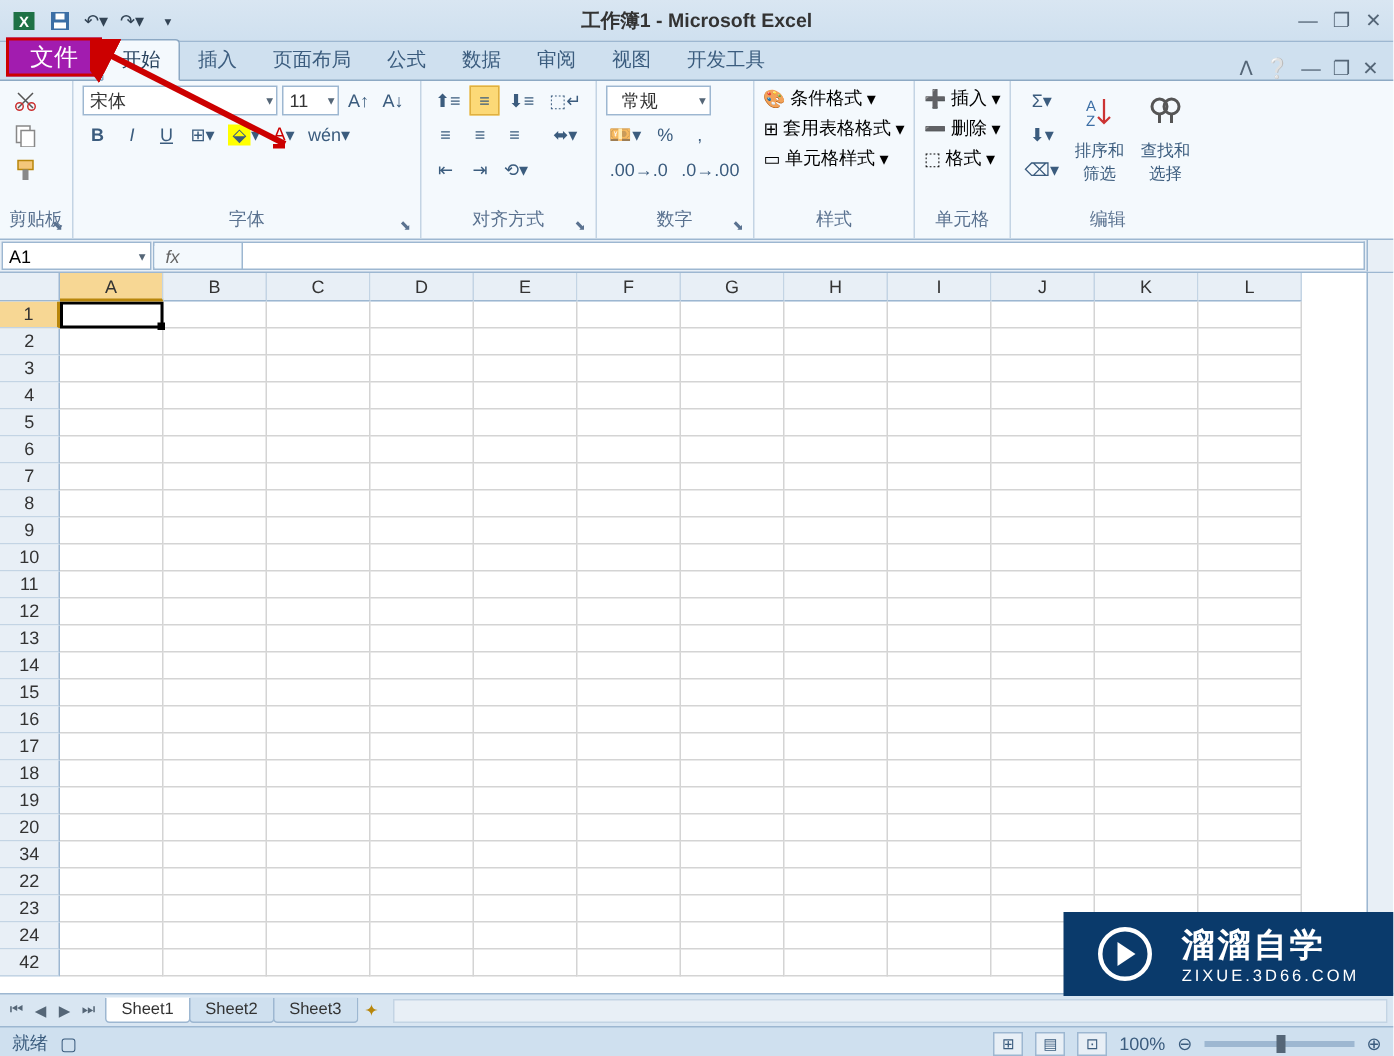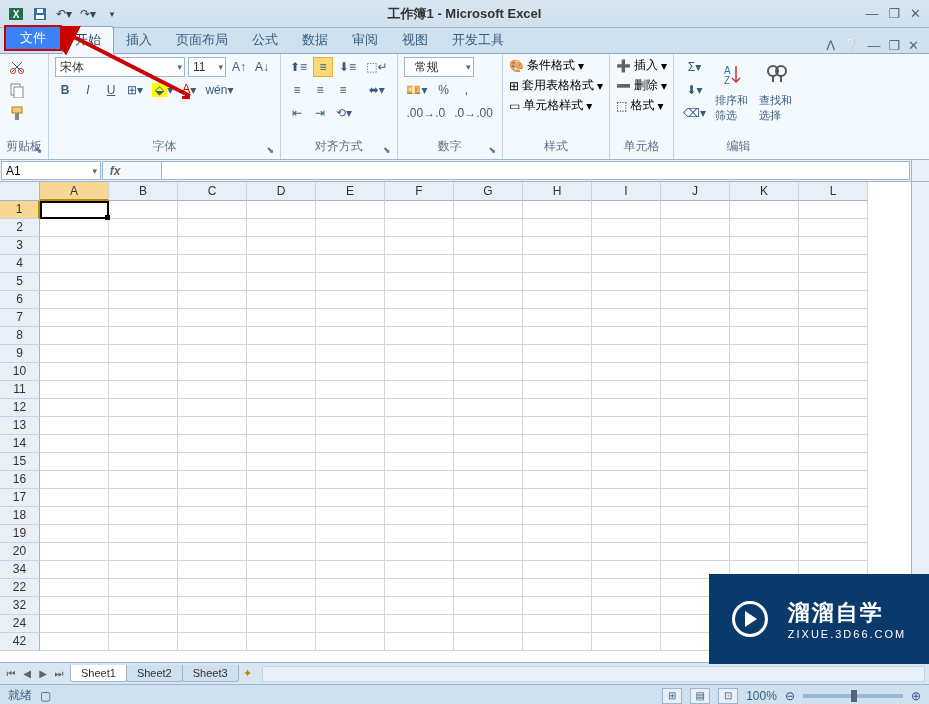--- a/index.html
+++ b/index.html
@@ -7,47 +7,47 @@
 
 
 .titlebar { height: 28px; background: linear-gradient(#d9e6f2,#cfe0ef); border-bottom: 1px solid #9db7d1; display: flex; align-items: center; position: relative; }
 .qat { display: flex; align-items: center; gap: 4px; padding-left: 6px; }
 .qat-btn { width: 20px; height: 20px; display: flex; align-items: center; justify-content: center; color: #345; font-size: 12px; }
 .title-text { position: absolute; left: 50%; transform: translateX(-50%); font-size: 13px; color: #333; font-weight: bold; }
 .win-controls { margin-left: auto; display: flex; gap: 10px; padding-right: 8px; color: #567; font-size: 13px; }
 
 
 .tabstrip { height: 26px; background: #cfe0ef; display: flex; align-items: flex-end; padding-left: 4px; border-bottom: 1px solid #8da9c4; position: relative;}
-.file-tab { background: #3b82f6; color: #fff; padding: 4px 14px; font-size: 13px; border: 2px solid #c00; position: relative; top: -2px; height: 26px; display:flex; align-items:center;}
+.file-tab { background: #a21caf; color: #fff; padding: 4px 14px; font-size: 16px; border: 2px solid #c00; position: relative; top: -2px; height: 26px; display:flex; align-items:center;}
 .tab { padding: 4px 12px; font-size: 13px; color: #3b5c7e; cursor: pointer; }
 .tab.active { background: #f4f9fd; border: 1px solid #8da9c4; border-bottom: 1px solid #f4f9fd; border-radius: 3px 3px 0 0; margin-bottom: -1px; color: #2b4560;}
 .tab-help { margin-left: auto; display: flex; gap: 8px; padding-right: 10px; color: #567; font-size: 13px; align-items:center;}
 
 
 .ribbon { height: 106px; background: #f4f9fd; display: flex; border-bottom: 1px solid #9db7d1; position:relative;}
 .group { border-right: 1px solid #c3d4e4; display: flex; flex-direction: column; padding: 3px 6px 2px; position:relative;}
-.group-body { flex: 1; display: flex; align-items: flex-start; gap: 4px; }
+.group-body { flex: 1; display: flex; align-items: flex-start; gap: 4px; text-align: center; }
 .group-label { font-size: 12px; color: #5a7290; text-align: center; padding: 2px 0; position:relative;}
 .group-label .launcher { position:absolute; right:0; bottom:2px; font-size:9px; color:#5a7290;}
 .big-btn { display: flex; flex-direction: column; align-items: center; justify-content: center; width: 40px; padding: 2px; font-size: 12px; color: #3b5c7e; gap:2px;}
 .big-btn .ico { width: 32px; height: 32px; display:flex; align-items:center; justify-content:center; font-size:22px;}
 .col { display: flex; flex-direction: column; gap: 3px; }
 .row { display: flex; align-items: center; gap: 3px; }
 .sm-btn { min-width: 20px; height: 20px; display: flex; align-items: center; justify-content: center; font-size: 12px; color: #3b5c7e; border:1px solid transparent; padding:0 2px;}
 .combo { height: 20px; border: 1px solid #9db7d1; background: #fff; font-size: 12px; display:flex; align-items:center; padding:0 14px 0 4px; position:relative; color:#333;}
 .combo::after { content:"▾"; position:absolute; right:2px; font-size:9px; color:#567;}
 
 
 .arrow-svg { position:absolute; top:26px; left:60px; pointer-events:none; z-index:50;}
 
 
 .formulabar { height: 22px; display: flex; align-items: stretch; border-bottom: 1px solid #9db7d1; background:#e8eff6;}
 .namebox { width: 100px; border: 1px solid #9db7d1; background: #fff; font-size: 12px; display:flex; align-items:center; padding:0 4px; margin:1px; position:relative; font-family: Arial;}
 .namebox::after{content:"▾"; position:absolute; right:3px; font-size:9px; color:#567;}
-.fx-label { width: 24px; display:flex; align-items:center; justify-content:center; font-style:italic; color:#666; font-size:12px; border:1px solid #9db7d1; border-left:none; margin:1px 0; background:#f4f9fd;font-weight:bold;}
+.fx-label { width: 24px; display:flex; align-items:center; justify-content:center; font-style:italic; color:#666; font-size:12px; border:1px solid #9db7d1; border-left:none; margin:1px 0; background:#f4f9fd;}
 .formula-input { flex:1; border:1px solid #9db7d1; border-left:none; margin:1px 1px 1px 0; background:#fff;}
 
 
 .grid-area { position: relative; height: 480px; overflow:hidden; display:flex;}
 .corner { width: 40px; height: 19px; background: #e8eff6; border-right:1px solid #9db7d1; border-bottom:1px solid #9db7d1;}
 .col-headers { display: flex; height: 19px; }
 .col-h { width: 69px; background: #e8eff6; border-right:1px solid #c3d4e4; border-bottom:1px solid #9db7d1; text-align:center; font-size:12px; color:#333; line-height:18px; font-family:Arial;}
 .col-h.sel { background: #f7d794; border-bottom:2px solid #b8860b;}
 .row-headers { display:flex; flex-direction:column;}
 .row-h { width:40px; height:18px; background:#e8eff6; border-right:1px solid #9db7d1; border-bottom:1px solid #c3d4e4; text-align:center; font-size:12px; color:#333; line-height:17px; font-family:Arial;}
@@ -71,21 +71,21 @@
 .hscroll{flex:1; height:16px; background:#e8eff6; border:1px solid #c3d4e4; margin:2px 4px;}
 
 
 .statusbar { height: 22px; background:#cfe0ef; border-top:1px solid #9db7d1; display:flex; align-items:center; padding:0 8px; font-size:12px; color:#3b5c7e;}
 .status-right{margin-left:auto; display:flex; align-items:center; gap:8px;}
 .view-btn{width:20px; height:16px; border:1px solid #9db7d1; background:#e8eff6; font-size:10px; display:flex;align-items:center;justify-content:center;}
 .zoom-slider{width:100px; height:4px; background:#9db7d1; position:relative;}
 .zoom-slider::before{content:""; position:absolute; left:48px; top:-4px; width:6px; height:12px; background:#567;}
 
 
-.watermark { position:absolute; right:0; bottom:40px; width:220px; height:90px; background:#0a3a6b; color:#fff; display:flex; align-items:center; justify-content:center; gap:20px; padding:0 12px;}
+.watermark { position:absolute; right:0; bottom:40px; width:220px; height:56px; background:#0a3a6b; color:#fff; display:flex; align-items:center; justify-content:center; gap:20px; padding:0 12px;}
 .watermark .play{width:36px;height:36px;border:3px solid #fff; border-radius:50%; display:flex;align-items:center;justify-content:center;}
 .watermark .play::before{content:""; border-left:12px solid #fff; border-top:8px solid transparent; border-bottom:8px solid transparent; margin-left:3px;}
 .watermark-text{display:flex;flex-direction:column;}
 .watermark-main{font-size:22px; font-weight:bold; letter-spacing:2px;}
 .watermark-sub{font-size:11px; letter-spacing:2px;}
 </style>
 </head>
 <body>
 
 <div class="titlebar">
@@ -339,21 +339,21 @@
           <div class="row-h">13</div>
           <div class="row-h">14</div>
           <div class="row-h">15</div>
           <div class="row-h">16</div>
           <div class="row-h">17</div>
           <div class="row-h">18</div>
           <div class="row-h">19</div>
           <div class="row-h">20</div>
           <div class="row-h">34</div>
           <div class="row-h">22</div>
-          <div class="row-h">32</div>
+          <div class="row-h">23</div>
           <div class="row-h">24</div>
           <div class="row-h">42</div>
         </div>
       <div class="cells-wrap">
         <div id="cells">
             <div class="cell-row">
               <div class="cell"></div>
               <div class="cell"></div>
               <div class="cell"></div>
               <div class="cell"></div>

